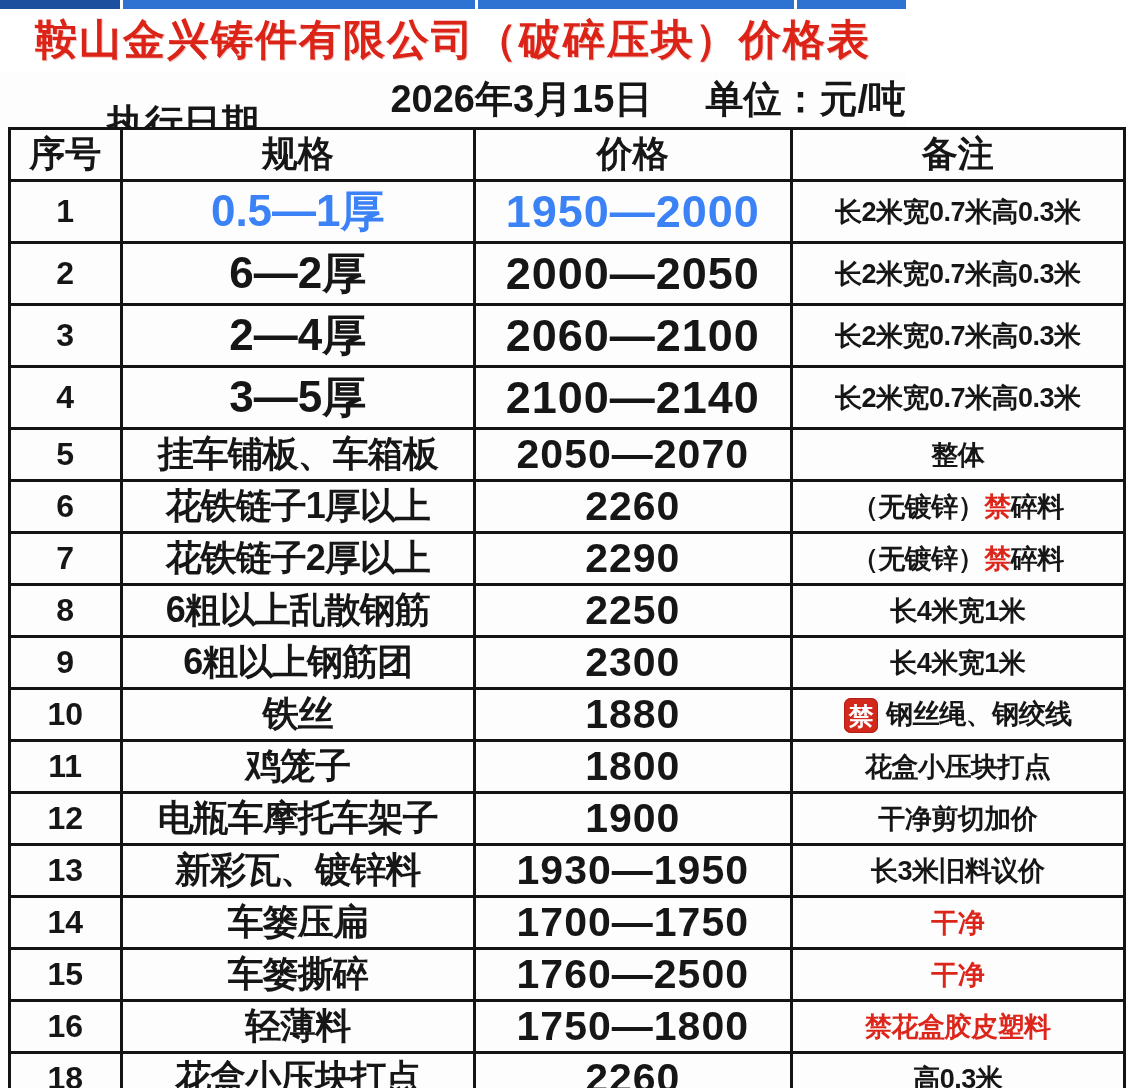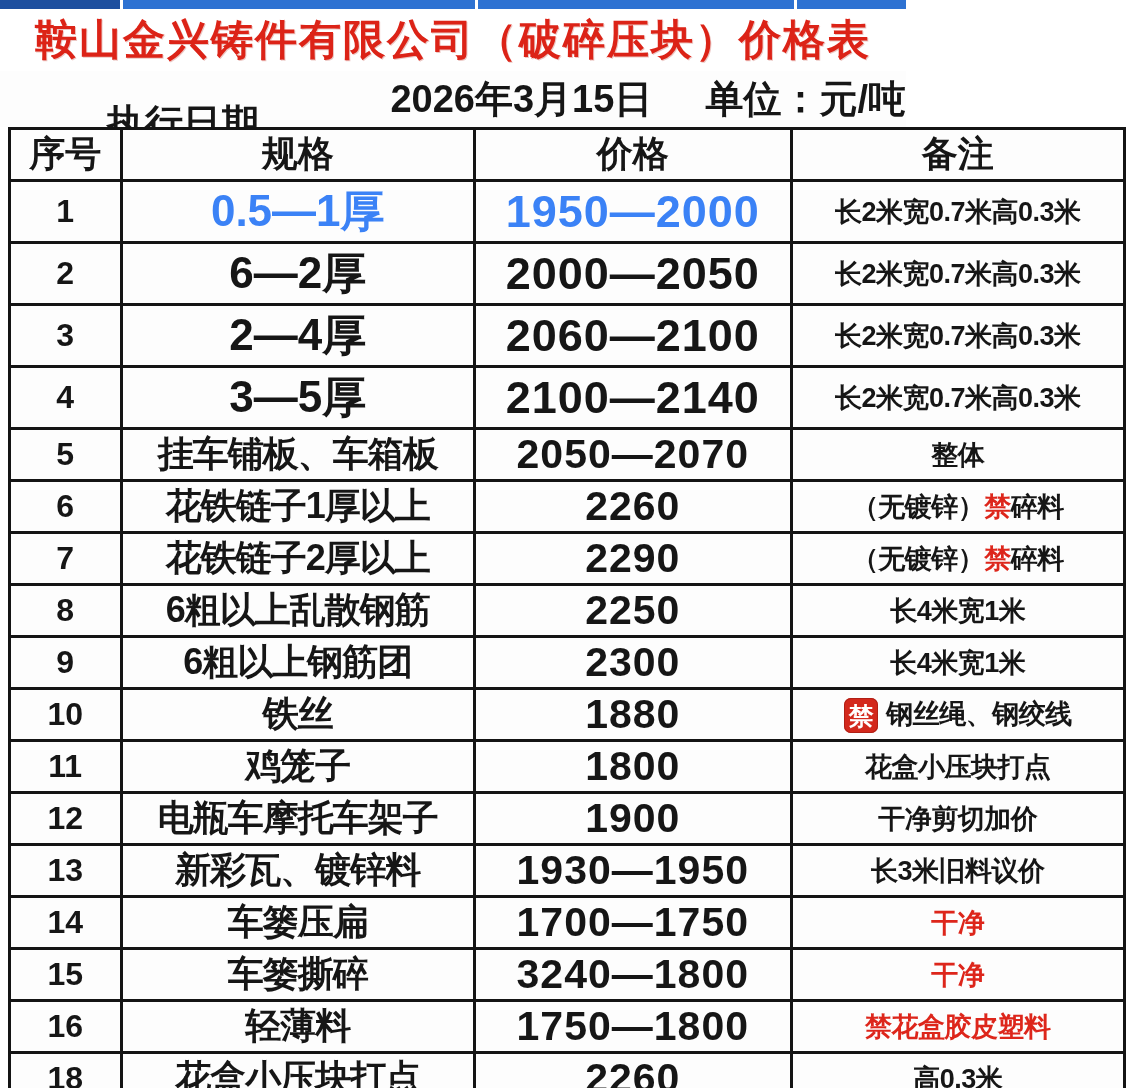--- a/index.html
+++ b/index.html
@@ -180,21 +180,21 @@
         </tr>
         <tr>
           <td class="no">14</td>
           <td class="spec">车篓压扁</td>
           <td class="price">1700—1750</td>
           <td class="remark"><span class="red">干净</span></td>
         </tr>
         <tr>
           <td class="no">15</td>
           <td class="spec">车篓撕碎</td>
-          <td class="price">3240—1800</td>
+          <td class="price">1760—2500</td>
           <td class="remark"><span class="red">干净</span></td>
         </tr>
         <tr>
           <td class="no">16</td>
           <td class="spec">轻薄料</td>
           <td class="price">1750—1800</td>
           <td class="remark"><span class="red">禁花盒胶皮塑料</span></td>
         </tr>
         <tr>
           <td class="no">18</td>

